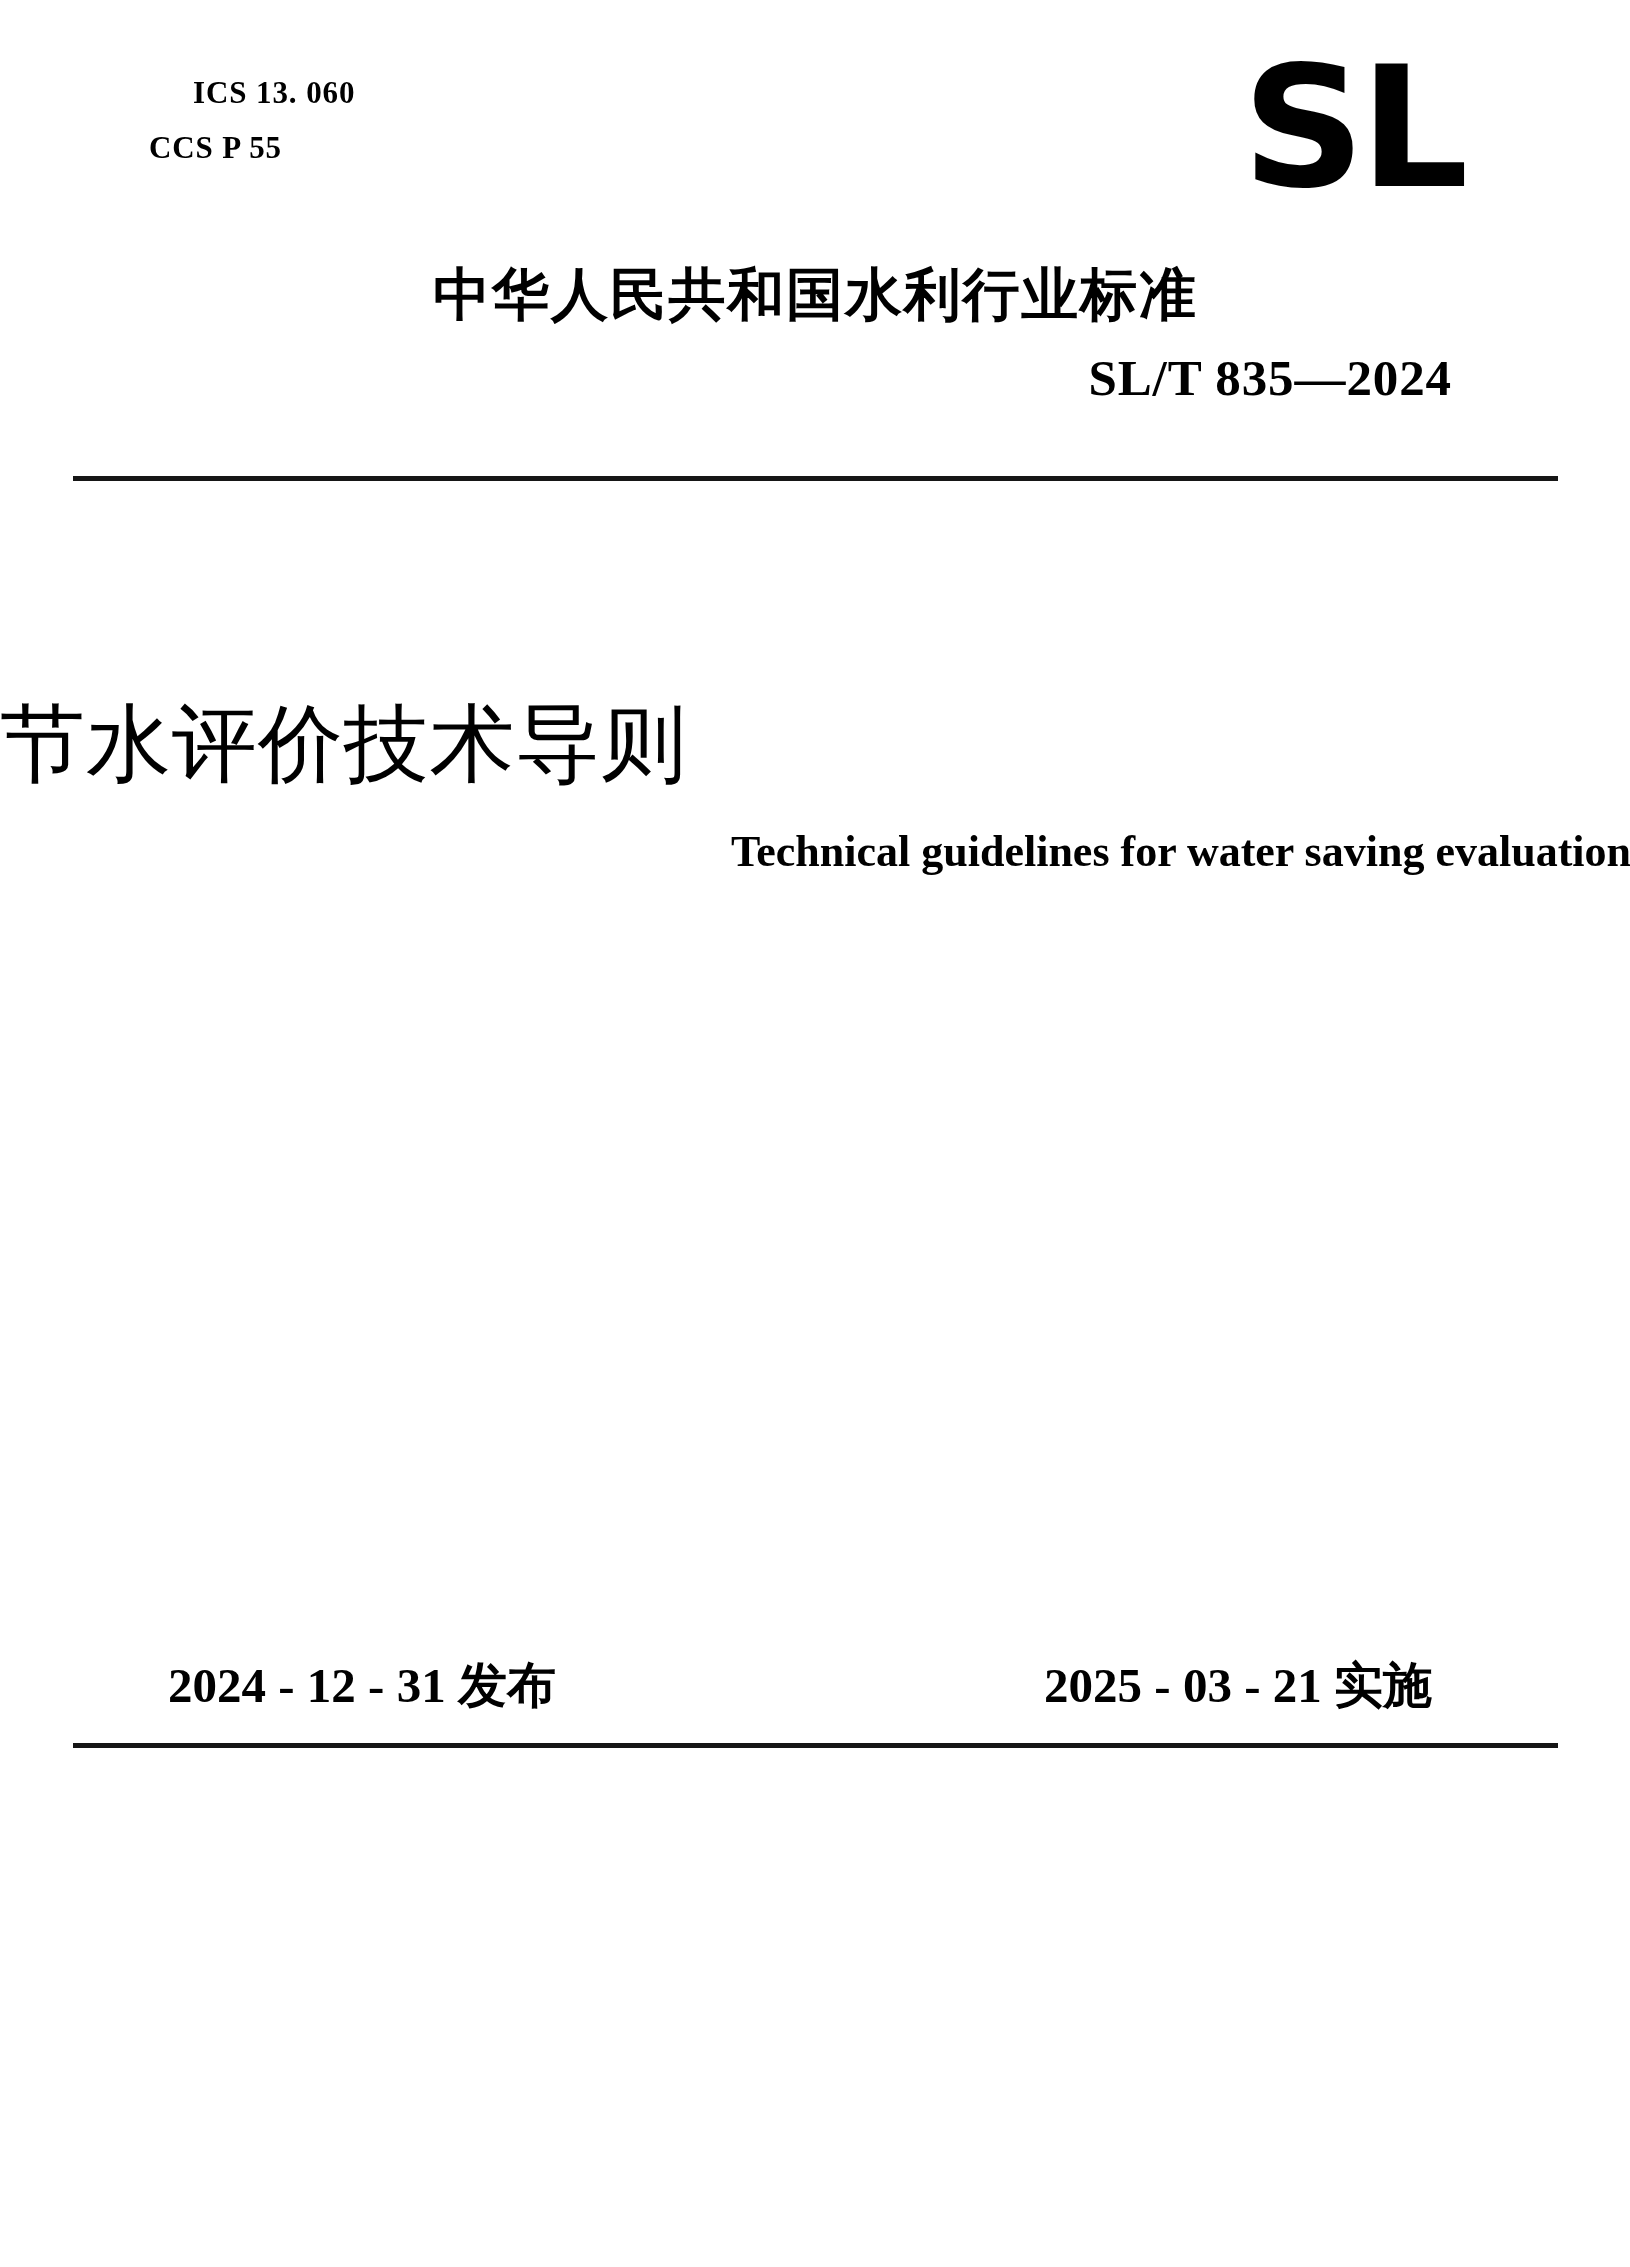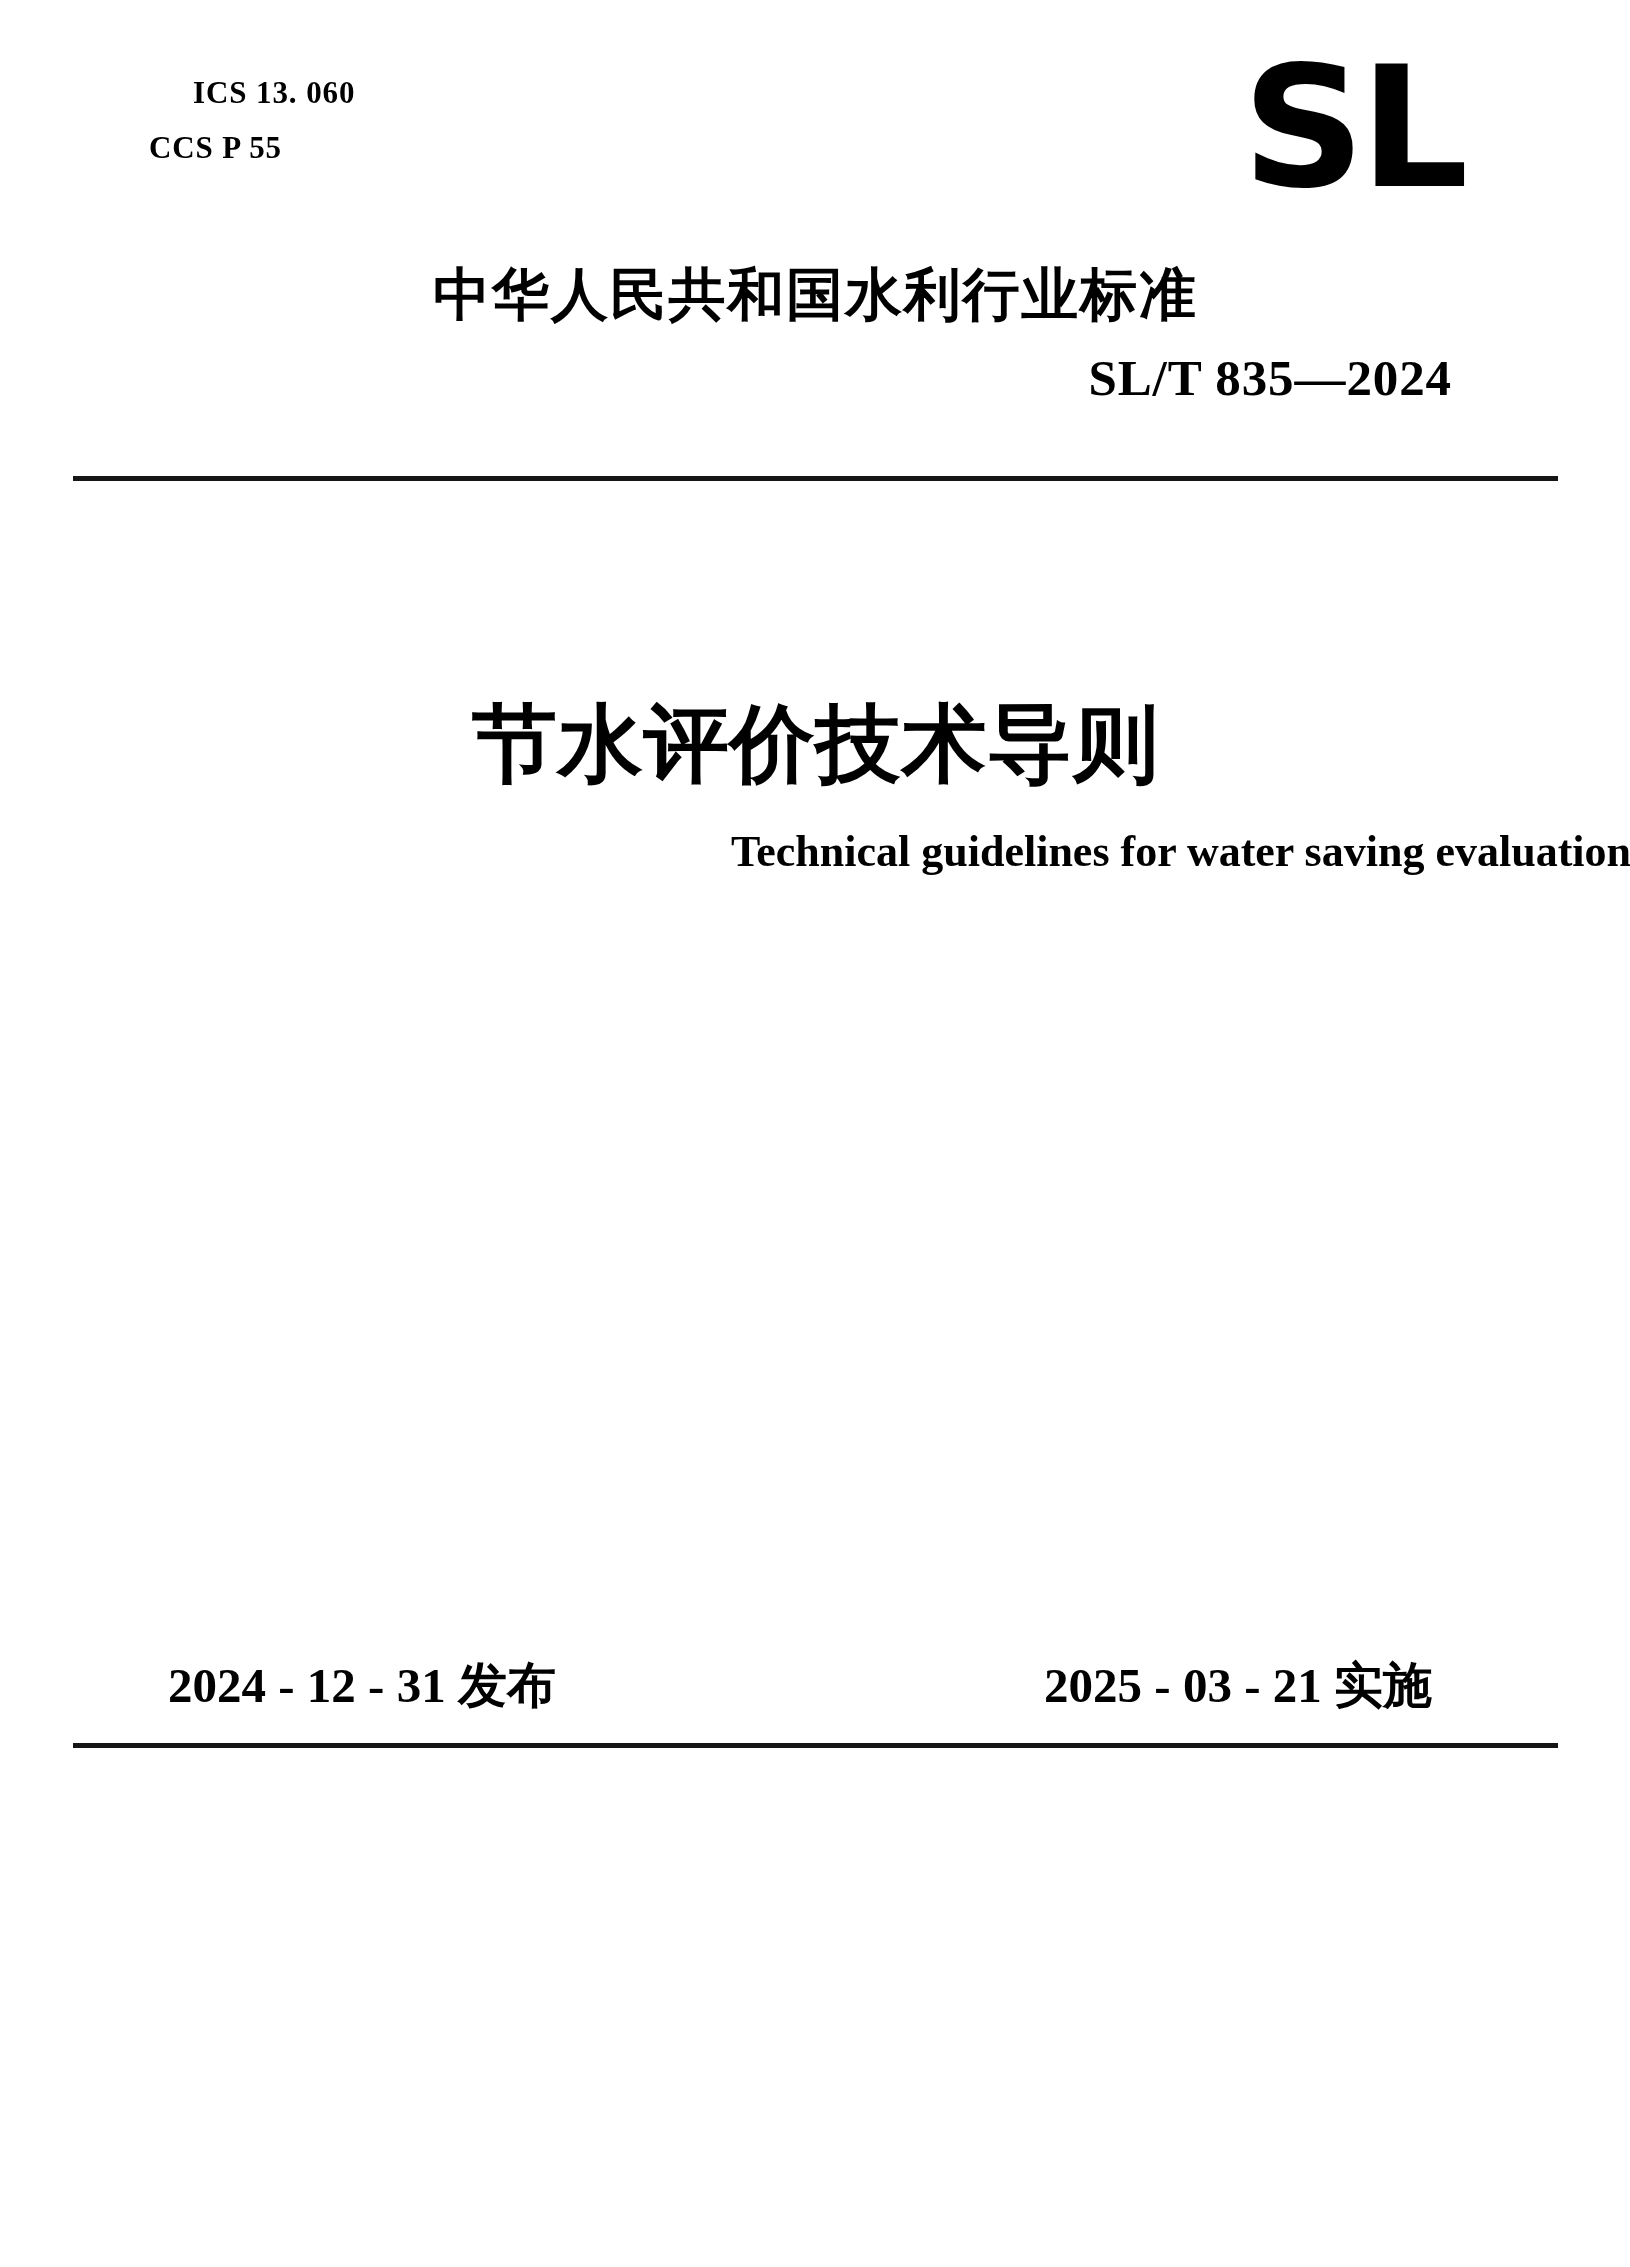--- a/index.html
+++ b/index.html
@@ -82,23 +82,22 @@
     height: 4.6px;
     background: #161616;
   }
   .rule-top { top: 476px; }
   .rule-bottom { top: 1743px; }
 
   .doc-title-zh {
     position: absolute;
     left: 0; top: 687px;
     width: 1631px;
-    text-align: center;
     font-size: 85px;
-    font-weight: bold;
+    font-weight: normal;
     letter-spacing: 0.9px;
     font-family: "DejaVu Sans", "Liberation Sans", sans-serif;
   }
 
   .doc-title-en {
     position: absolute;
     left: 0; top: 826px;
     width: 1631px;
     text-align: right;
     font-size: 44px;

